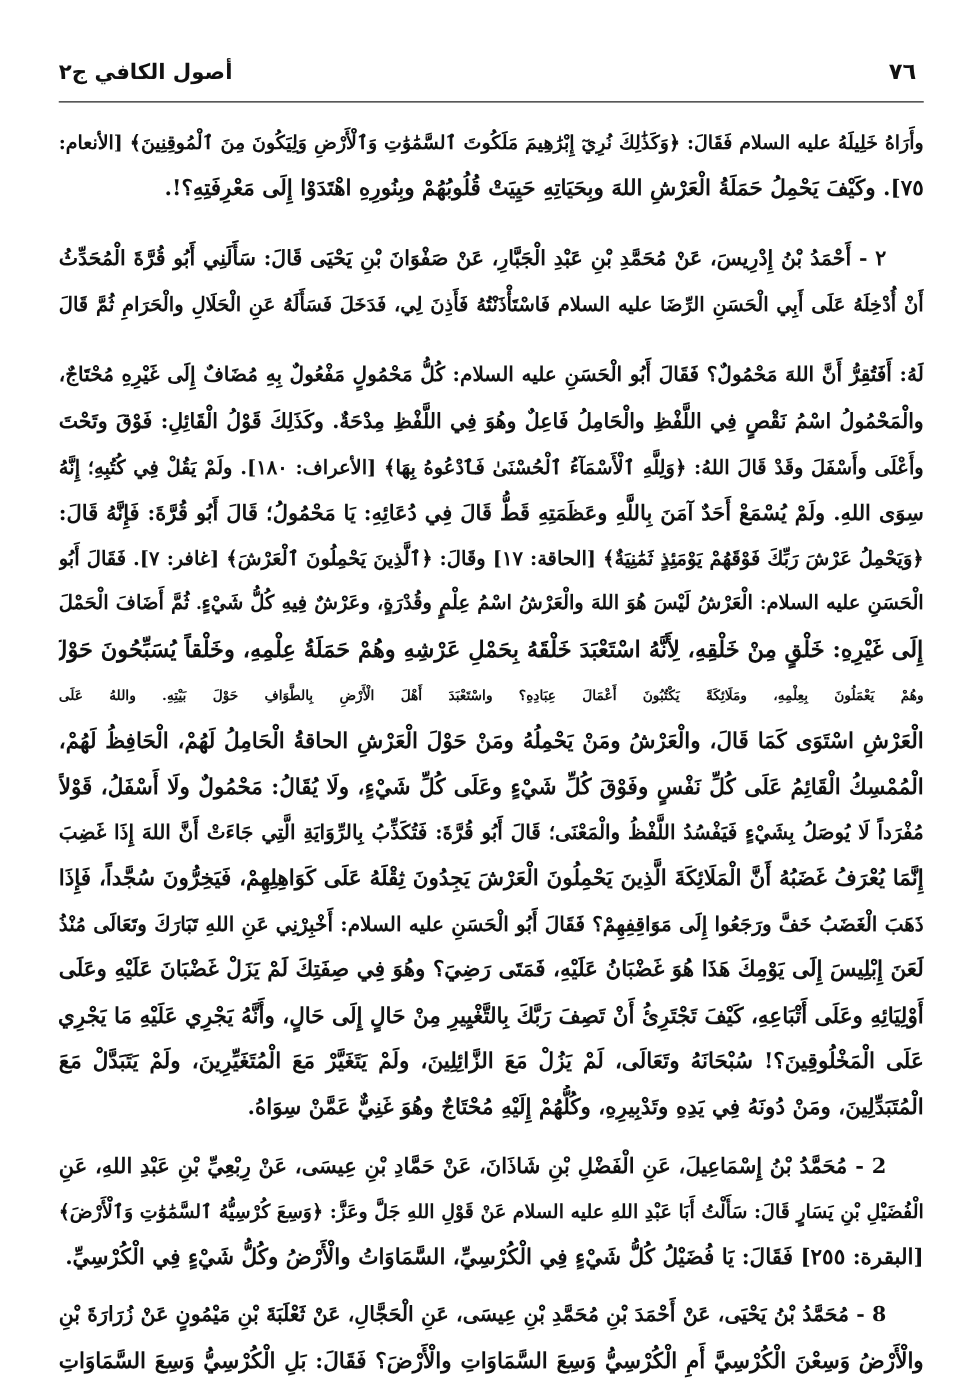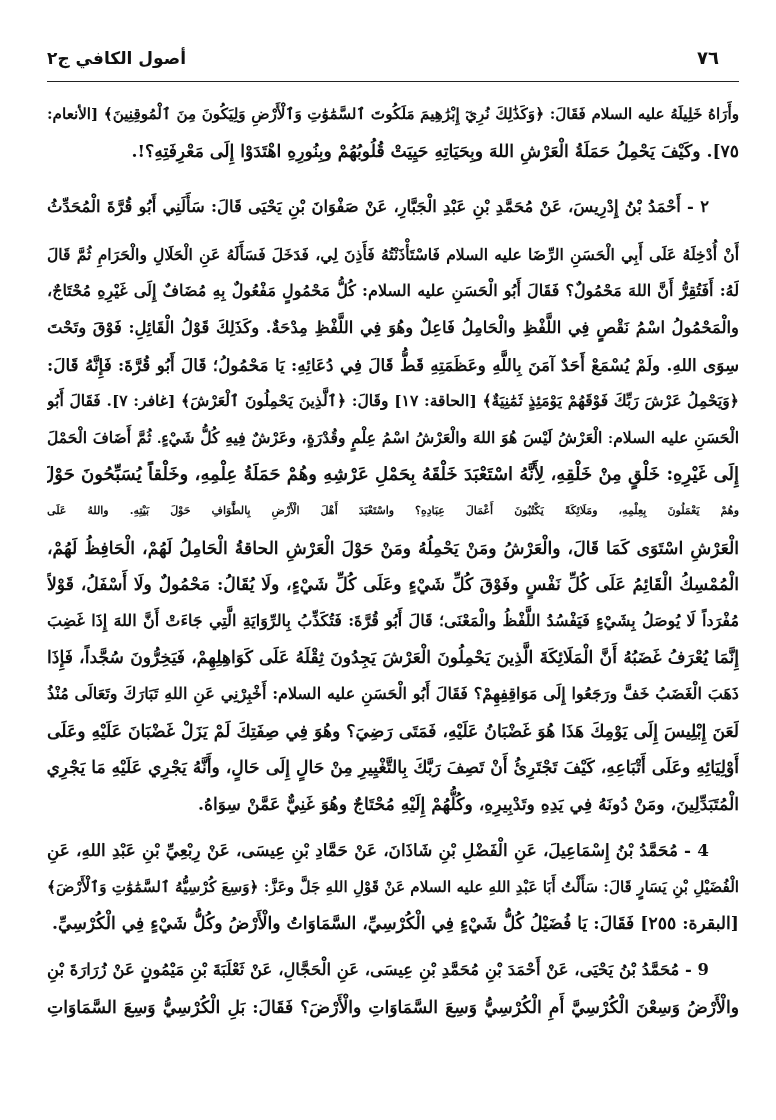--- a/index.html
+++ b/index.html
@@ -35,21 +35,21 @@
     left: 0;
     top: 0;
     font-family: "DejaVu Sans", sans-serif;
     font-weight: bold;
     font-size: 17px;
     direction: rtl;
     white-space: nowrap;
   }
   .page-number {
     position: absolute;
-    right: 20px;
+    right: 6px;
     top: -1px;
     font-family: "DejaVu Sans", sans-serif;
     font-weight: bold;
     font-size: 18px;
     direction: rtl;
   }
   .header-rule {
     position: absolute;
     top: 81px;
     left: 0;
@@ -98,47 +98,49 @@
 
   <div class="body-text">
 
     <div class="paragraph">
       <div class="line" style="font-size: 15.2px;">وأَرَاهُ خَلِيلَهُ عليه السلام فَقَالَ: ﴿وَكَذَٰلِكَ نُرِيٓ إِبْرَٰهِيمَ مَلَكُوتَ ٱلسَّمَٰوَٰتِ وَٱلْأَرْضِ وَلِيَكُونَ مِنَ ٱلْمُوقِنِينَ﴾ [الأنعام:</div>
       <div class="line last">٧٥]. وكَيْفَ يَحْمِلُ حَمَلَةُ الْعَرْشِ اللهَ وبِحَيَاتِهِ حَيِيَتْ قُلُوبُهُمْ وبِنُورِهِ اهْتَدَوْا إِلَى مَعْرِفَتِهِ؟!.</div>
     </div>
 
     <div class="paragraph">
       <div class="line indent" style="font-size: 16.4px; margin-top: 20px;">٢ - أَحْمَدُ بْنُ إِدْرِيسَ، عَنْ مُحَمَّدِ بْنِ عَبْدِ الْجَبَّارِ، عَنْ صَفْوَانَ بْنِ يَحْيَى قَالَ: سَأَلَنِي أَبُو قُرَّةَ الْمُحَدِّثُ</div>
-      <div class="line" style="font-size: 15.6px; margin-top: 11px;">أَنْ أُدْخِلَهُ عَلَى أَبِي الْحَسَنِ الرِّضَا عليه السلام فَاسْتَأْذَنْتُهُ فَأَذِنَ لِي، فَدَخَلَ فَسَأَلَهُ عَنِ الْحَلَالِ والْحَرَامِ ثُمَّ قَالَ</div>
-      <div class="line" style="font-size: 16px;">لَهُ: أَفَتُقِرُّ أَنَّ اللهَ مَحْمُولٌ؟ فَقَالَ أَبُو الْحَسَنِ عليه السلام: كُلُّ مَحْمُولٍ مَفْعُولٌ بِهِ مُضَافٌ إِلَى غَيْرِهِ مُحْتَاجٌ،</div>
+      <div class="line" style="font-size: 15.6px;">أَنْ أُدْخِلَهُ عَلَى أَبِي الْحَسَنِ الرِّضَا عليه السلام فَاسْتَأْذَنْتُهُ فَأَذِنَ لِي، فَدَخَلَ فَسَأَلَهُ عَنِ الْحَلَالِ والْحَرَامِ ثُمَّ قَالَ</div>
+      <div class="line" style="font-size: 16px; margin-top: 20px;">لَهُ: أَفَتُقِرُّ أَنَّ اللهَ مَحْمُولٌ؟ فَقَالَ أَبُو الْحَسَنِ عليه السلام: كُلُّ مَحْمُولٍ مَفْعُولٌ بِهِ مُضَافٌ إِلَى غَيْرِهِ مُحْتَاجٌ،</div>
       <div class="line" style="font-size: 16.4px;">والْمَحْمُولُ اسْمُ نَقْصٍ فِي اللَّفْظِ والْحَامِلُ فَاعِلٌ وهُوَ فِي اللَّفْظِ مِدْحَةٌ. وكَذَلِكَ قَوْلُ الْقَائِلِ: فَوْقَ وتَحْتَ</div>
+      <div class="line" style="font-size: 15.6px;">وأَعْلَى وأَسْفَلَ وقَدْ قَالَ اللهُ: ﴿وَلِلَّهِ ٱلْأَسْمَآءُ ٱلْحُسْنَىٰ فَٱدْعُوهُ بِهَا﴾ [الأعراف: ١٨٠]. ولَمْ يَقُلْ فِي كُتُبِهِ؛ إِنَّهُ</div>
       <div class="line" style="font-size: 16.8px;">سِوَى اللهِ. ولَمْ يُسْمَعْ أَحَدٌ آمَنَ بِاللَّهِ وعَظَمَتِهِ قَطُّ قَالَ فِي دُعَائِهِ: يَا مَحْمُولُ؛ قَالَ أَبُو قُرَّةَ: فَإِنَّهُ قَالَ:</div>
       <div class="line" style="font-size: 15.6px;">﴿وَيَحْمِلُ عَرْشَ رَبِّكَ فَوْقَهُمْ يَوْمَئِذٍ ثَمَٰنِيَةٌ﴾ [الحاقة: ١٧] وقَالَ: ﴿ٱلَّذِينَ يَحْمِلُونَ ٱلْعَرْشَ﴾ [غافر: ٧]. فَقَالَ أَبُو</div>
       <div class="line" style="font-size: 15.6px; font-family: Liberation Serif, serif;">الْحَسَنِ عليه السلام: الْعَرْشُ لَيْسَ هُوَ اللهَ والْعَرْشُ اسْمُ عِلْمٍ وقُدْرَةٍ، وعَرْشٌ فِيهِ كُلُّ شَيْءٍ. ثُمَّ أَضَافَ الْحَمْلَ</div>
       <div class="line" style="font-size: 18px;">إِلَى غَيْرِهِ: خَلْقٍ مِنْ خَلْقِهِ، لِأَنَّهُ اسْتَعْبَدَ خَلْقَهُ بِحَمْلِ عَرْشِهِ وهُمْ حَمَلَةُ عِلْمِهِ، وخَلْقاً يُسَبِّحُونَ حَوْلَ عَرْشِهِ</div>
       <div class="line" style="font-size: 11px;">وهُمْ يَعْمَلُونَ بِعِلْمِهِ، ومَلَائِكَةً يَكْتُبُونَ أَعْمَالَ عِبَادِهِ؟ واسْتَعْبَدَ أَهْلَ الْأَرْضِ بِالطَّوَافِ حَوْلَ بَيْتِهِ. واللهُ عَلَى</div>
       <div class="line">الْعَرْشِ اسْتَوَى كَمَا قَالَ، والْعَرْشُ ومَنْ يَحْمِلُهُ ومَنْ حَوْلَ الْعَرْشِ الحاقةُ الْحَامِلُ لَهُمْ، الْحَافِظُ لَهُمْ،</div>
       <div class="line">الْمُمْسِكُ الْقَائِمُ عَلَى كُلِّ نَفْسٍ وفَوْقَ كُلِّ شَيْءٍ وعَلَى كُلِّ شَيْءٍ، ولَا يُقَالُ: مَحْمُولٌ ولَا أَسْفَلُ، قَوْلاً</div>
       <div class="line" style="font-size: 16px;">مُفْرَداً لَا يُوصَلُ بِشَيْءٍ فَيَفْسُدُ اللَّفْظُ والْمَعْنَى؛ قَالَ أَبُو قُرَّةَ: فَتُكَذِّبُ بِالرِّوَايَةِ الَّتِي جَاءَتْ أَنَّ اللهَ إِذَا غَضِبَ</div>
       <div class="line">إِنَّمَا يُعْرَفُ غَضَبُهُ أَنَّ الْمَلَائِكَةَ الَّذِينَ يَحْمِلُونَ الْعَرْشَ يَجِدُونَ ثِقْلَهُ عَلَى كَوَاهِلِهِمْ، فَيَخِرُّونَ سُجَّداً، فَإِذَا</div>
       <div class="line" style="font-size: 16px;">ذَهَبَ الْغَضَبُ خَفَّ ورَجَعُوا إِلَى مَوَاقِفِهِمْ؟ فَقَالَ أَبُو الْحَسَنِ عليه السلام: أَخْبِرْنِي عَنِ اللهِ تَبَارَكَ وتَعَالَى مُنْذُ</div>
       <div class="line">لَعَنَ إِبْلِيسَ إِلَى يَوْمِكَ هَذَا هُوَ غَضْبَانُ عَلَيْهِ، فَمَتَى رَضِيَ؟ وهُوَ فِي صِفَتِكَ لَمْ يَزَلْ غَضْبَانَ عَلَيْهِ وعَلَى</div>
       <div class="line">أَوْلِيَائِهِ وعَلَى أَتْبَاعِهِ، كَيْفَ تَجْتَرِئُ أَنْ تَصِفَ رَبَّكَ بِالتَّغْيِيرِ مِنْ حَالٍ إِلَى حَالٍ، وأَنَّهُ يَجْرِي عَلَيْهِ مَا يَجْرِي</div>
+      <div class="line">عَلَى الْمَخْلُوقِينَ؟! سُبْحَانَهُ وتَعَالَى، لَمْ يَزُلْ مَعَ الزَّائِلِينَ، ولَمْ يَتَغَيَّرْ مَعَ الْمُتَغَيِّرِينَ، ولَمْ يَتَبَدَّلْ مَعَ</div>
       <div class="line last">الْمُتَبَدِّلِينَ، ومَنْ دُونَهُ فِي يَدِهِ وتَدْبِيرِهِ، وكُلُّهُمْ إِلَيْهِ مُحْتَاجٌ وهُوَ غَنِيٌّ عَمَّنْ سِوَاهُ.</div>
     </div>
 
     <div class="para-gap"></div>
 
     <div class="paragraph">
-      <div class="line indent" style="font-size: 16.8px;">4 - مُحَمَّدُ بْنُ إِسْمَاعِيلَ، عَنِ الْفَضْلِ بْنِ شَاذَانَ، عَنْ حَمَّادِ بْنِ عِيسَى، عَنْ رِبْعِيِّ بْنِ عَبْدِ اللهِ، عَنِ</div>
+      <div class="line indent" style="font-size: 16.8px;">2 - مُحَمَّدُ بْنُ إِسْمَاعِيلَ، عَنِ الْفَضْلِ بْنِ شَاذَانَ، عَنْ حَمَّادِ بْنِ عِيسَى، عَنْ رِبْعِيِّ بْنِ عَبْدِ اللهِ، عَنِ</div>
       <div class="line" style="font-size: 15.2px;">الْفُضَيْلِ بْنِ يَسَارٍ قَالَ: سَأَلْتُ أَبَا عَبْدِ اللهِ عليه السلام عَنْ قَوْلِ اللهِ جَلَّ وعَزَّ: ﴿وَسِعَ كُرْسِيُّهُ ٱلسَّمَٰوَٰتِ وَٱلْأَرْضَ﴾</div>
       <div class="line last">[البقرة: ٢٥٥] فَقَالَ: يَا فُضَيْلُ كُلُّ شَيْءٍ فِي الْكُرْسِيِّ، السَّمَاوَاتُ والْأَرْضُ وكُلُّ شَيْءٍ فِي الْكُرْسِيِّ.</div>
     </div>
 
     <div class="para-gap"></div>
 
     <div class="paragraph">
-      <div class="line indent" style="font-size: 16.4px;">9 - مُحَمَّدُ بْنُ يَحْيَى، عَنْ أَحْمَدَ بْنِ مُحَمَّدِ بْنِ عِيسَى، عَنِ الْحَجَّالِ، عَنْ ثَعْلَبَةَ بْنِ مَيْمُونٍ عَنْ زُرَارَةَ بْنِ</div>
+      <div class="line indent" style="font-size: 16.4px;">8 - مُحَمَّدُ بْنُ يَحْيَى، عَنْ أَحْمَدَ بْنِ مُحَمَّدِ بْنِ عِيسَى، عَنِ الْحَجَّالِ، عَنْ ثَعْلَبَةَ بْنِ مَيْمُونٍ عَنْ زُرَارَةَ بْنِ</div>
       <div class="line">والْأَرْضُ وَسِعْنَ الْكُرْسِيَّ أَمِ الْكُرْسِيُّ وَسِعَ السَّمَاوَاتِ والْأَرْضَ؟ فَقَالَ: بَلِ الْكُرْسِيُّ وَسِعَ السَّمَاوَاتِ</div>
     </div>
 
   </div>
 </div>
 
 </body></html>

